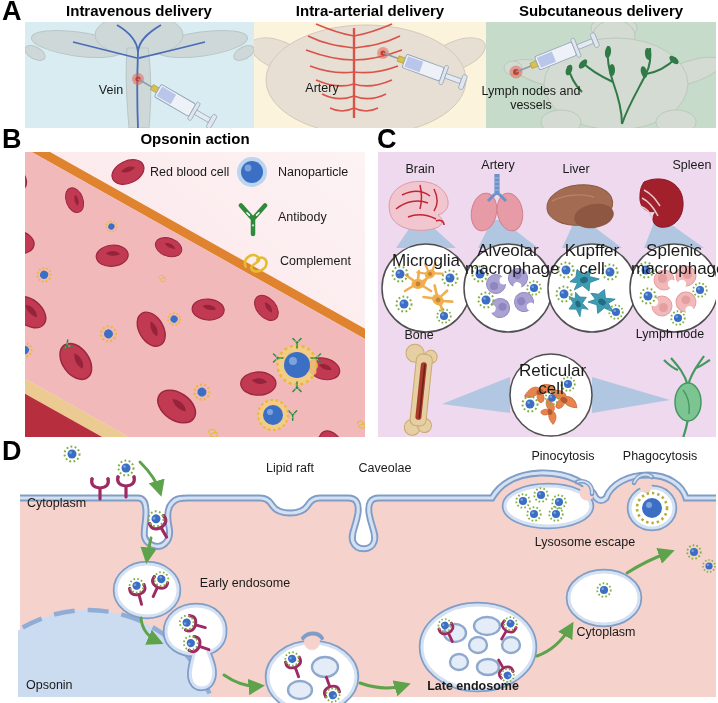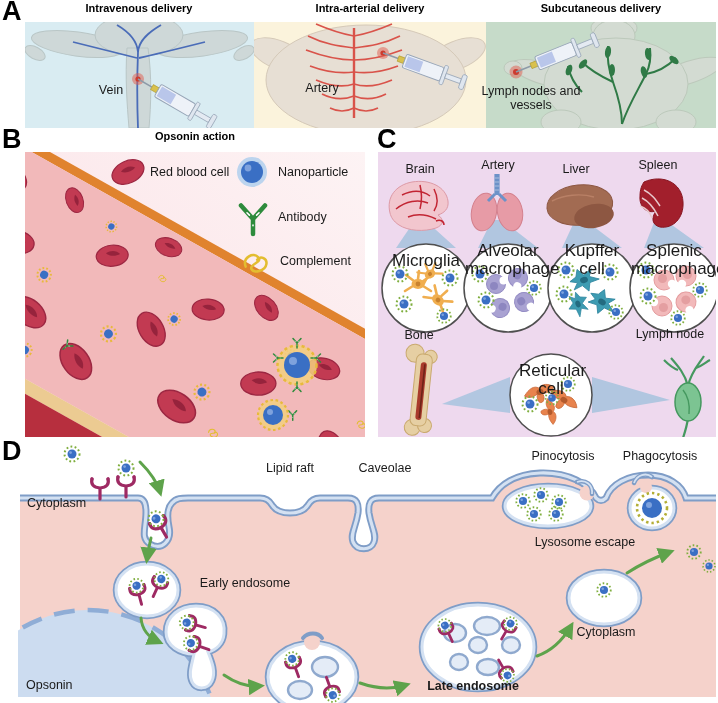--- a/index.html
+++ b/index.html
@@ -12,21 +12,21 @@
     --receptor:#9e2a63; --arrow_green:#5ea34b;
     --vein:#4a6cb8; --artery:#d9534a; --lymph:#2f7a46;
     --vessel_orange:#e0832e; --lumen:#f2b9ba; --wall_red:#b72f3e; --rbc:#c23a52;
     --antibody:#2e8b3c; --complement:#e3bd30; --triangle:#a7c3de;
   }
   html,body{margin:0;padding:0;background:#fff;}
   #fig{position:relative;width:718px;height:703px;background:#fff;overflow:hidden;
        font-family:"Liberation Sans","DejaVu Sans",sans-serif;color:#111;}
   svg{position:absolute;display:block;}
   .plet{position:absolute;font-size:27px;font-weight:bold;line-height:1;color:#000;}
-  .ptit{position:absolute;font-size:11px;font-weight:bold;white-space:nowrap;
+  .ptit{position:absolute;font-size:15px;font-weight:bold;white-space:nowrap;
         transform:translateX(-50%);color:#000;}
   .lbl{position:absolute;font-size:12.5px;line-height:1.12;color:#1a1a1a;white-space:nowrap;}
   .lblc{transform:translateX(-50%);text-align:center;}
   .wrapt{white-space:normal;}
   .cell-lbl{position:absolute;font-size:17px;line-height:1.08;color:#1a1a1a;
             transform:translateX(-50%);text-align:center;white-space:normal;}
   .memO{fill:none;stroke:var(--mem_edge);stroke-width:6.5;}
   .memI{fill:#fff;stroke:var(--mem_light);stroke-width:3;}
   .memO2{fill:none;stroke:var(--mem_edge);stroke-width:7;}
   .memI2{fill:none;stroke:var(--mem_light);stroke-width:3.2;}
@@ -401,21 +401,21 @@
         <path d="M8,-20 C14,-22 18,-26 22,-28"></path>
         <path d="M0,30 C-1,38 -3,44 -5,50"></path>
       </g>
       <ellipse cx="0" cy="14" rx="13" ry="19" fill="#7cc492" stroke="#45985f" stroke-width="1.5"></ellipse>
       <path d="M-5,2 C0,8 2,16 1,26" stroke="#45985f" stroke-width="1.4" fill="none"></path>
     </g>
   </svg>
   <div class="lbl lblc" style="left:420px;top:162px;">Brain</div>
   <div class="lbl lblc" style="left:498px;top:158px;">Artery</div>
   <div class="lbl lblc" style="left:576px;top:162px;">Liver</div>
-  <div class="lbl lblc" style="left:658px;top:158px;text-align:center;">Spleen</div>
+  <div class="lbl lblc" style="left:692px;top:158px;text-align:center;">Spleen</div>
   <div class="cell-lbl" style="left:426px;top:252px;width:80px;">Microglia</div>
   <div class="cell-lbl" style="left:508px;top:242px;width:86px;">Alveolar macrophage</div>
   <div class="cell-lbl" style="left:592px;top:242px;width:56px;">Kupffer cell</div>
   <div class="cell-lbl" style="left:674px;top:242px;width:86px;">Splenic macrophage</div>
   <div class="lbl lblc" style="left:419px;top:328px;">Bone</div>
   <div class="lbl lblc" style="left:670px;top:327px;">Lymph node</div>
   <div class="cell-lbl" style="left:551px;top:362px;width:64px;">Reticular cell</div>
 
   <div class="plet" style="left:2px;top:438px;">D</div>
 

